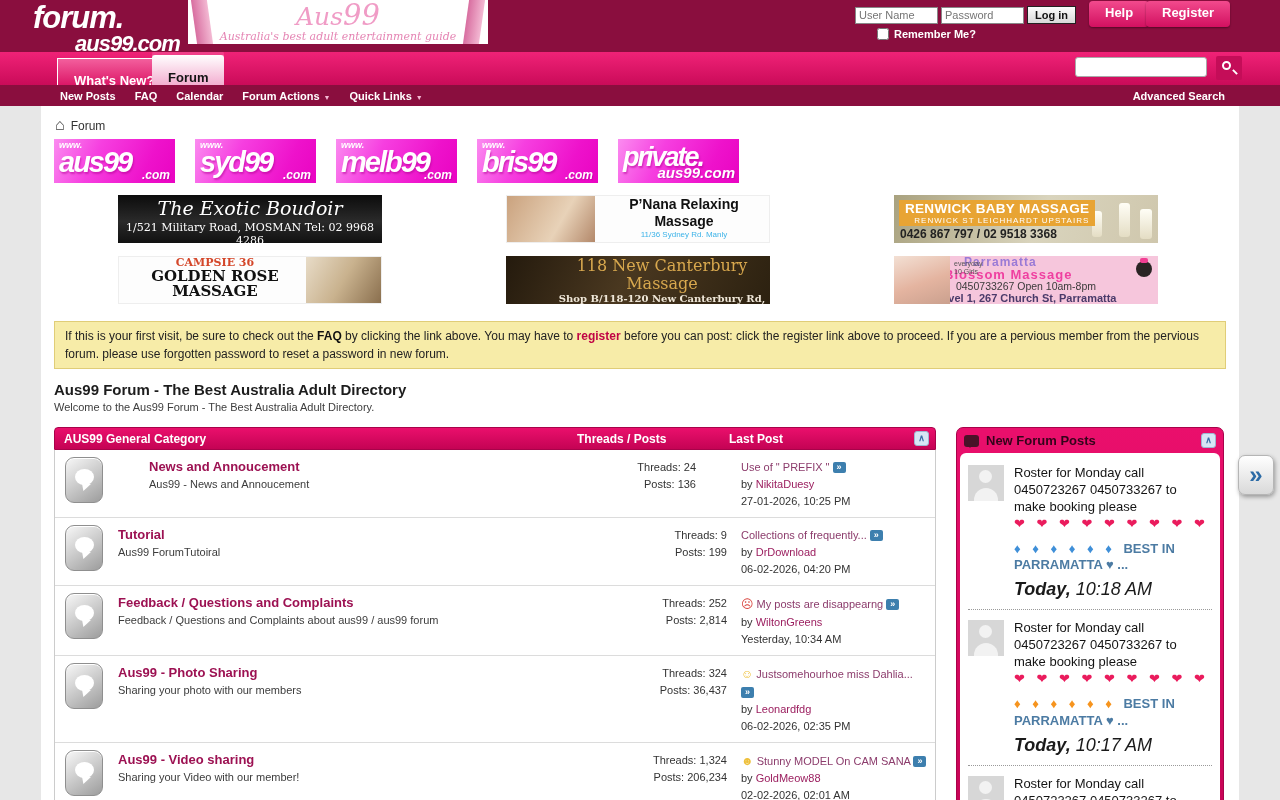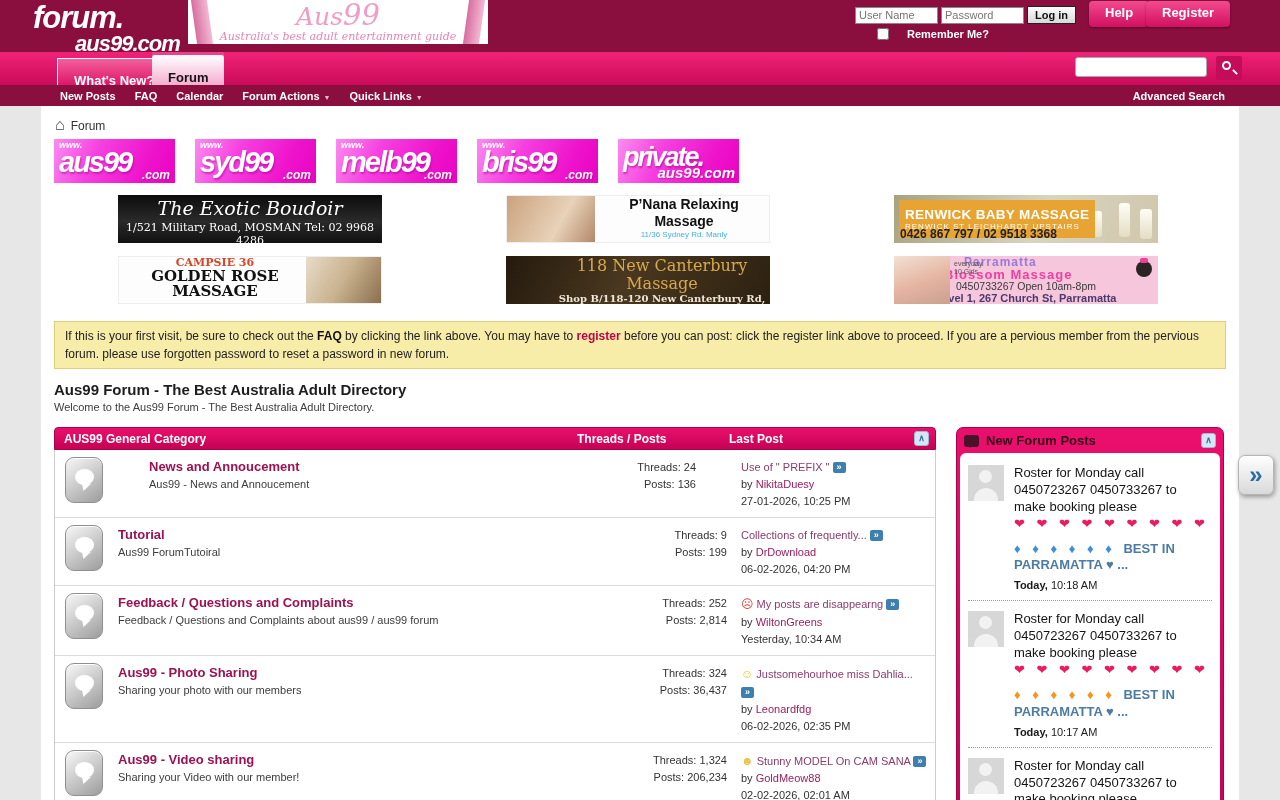--- a/index.html
+++ b/index.html
@@ -20,21 +20,21 @@
   .hbanner { position:absolute; left:188px; top:0; width:300px; height:44px; background:#fff; overflow:hidden; text-align:center; }
   .hbanner .curt { position:absolute; top:0; width:16px; height:44px; background:linear-gradient(90deg,#d86ea0,#f3b9d3); }
   .hbanner .curt.l { left:6px; transform:skewX(8deg); }
   .hbanner .curt.r { right:6px; transform:skewX(-8deg); }
   .hbanner .bt { font-family:"DejaVu Serif", serif; font-style:italic; color:#f09cc6; font-size:25px; line-height:1; margin-top:1px; }
   .hbanner .bt .n99 { font-size:29px; }
   .hbanner .tag { font-family:"DejaVu Serif", serif; font-style:italic; color:#e585b4; font-size:11px; }
   .loginbox { position:absolute; left:855px; top:3px; width:228px; height:24px; display:flex; gap:3px; align-items:center; }
   .loginbox input[type=text] { width:83px; height:17px; font-size:11px; border:1px solid #888; padding:0 3px; color:#555; font-family:"Liberation Sans",sans-serif; }
   .btn-login { height:18px; font-size:11px; font-weight:bold; background:linear-gradient(#fdfdfd,#d8d8d8); border:1px solid #222; color:#111; padding:0 7px; line-height:16px; }
-  .rememberrow { position:absolute; left:877px; top:28px; display:flex; align-items:center; gap:18px; color:#fff; font-size:11px; font-weight:bold; }
+  .rememberrow { position:absolute; left:877px; top:28px; display:flex; align-items:center; gap:5px; color:#fff; font-size:11px; font-weight:bold; }
   .rememberrow input { width:12px; height:12px; margin:0; }
   .btn-hdr { position:absolute; top:1px; height:26px; line-height:24px; padding:0 16px; color:#fff; font-weight:bold; font-size:13px;
     background:linear-gradient(#f24a8d,#d21060); border-radius:4px; box-shadow:0 1px 2px rgba(0,0,0,.4); }
   .btn-help { left:1089px;padding-left:16px; }
   .btn-register { left:1146px; }
 
   
   .tabbar { position:relative; height:33px; background:linear-gradient(#f02277,#ca0b59); z-index:4; }
   .tab { position:absolute; bottom:0; font-size:13px; font-weight:bold; padding:8px 16px; }
   .tab-whatsnew { left:57px; height:27px; line-height:27px; color:#fff; border:1px solid #fff; border-bottom:none;
@@ -78,21 +78,21 @@
   .ad-exotic .t { font-family:"DejaVu Serif",serif; font-style:italic; font-size:19px; line-height:26px; }
   .ad-exotic .a { font-family:"DejaVu Serif",serif; font-size:11px; }
   .ad-pnana { left:465px; top:0; background:#fdfdfd; border:1px solid #eee; }
   .ad-pnana .photo { position:absolute; left:0; top:0; width:88px; height:100%; background:linear-gradient(120deg,#caa27e,#e8d2b8 60%,#b3886a); }
   .ad-pnana .tx { margin-left:92px; text-align:center; }
   .ad-pnana .t { color:#111; font-weight:bold; font-size:14px; line-height:17px; }
   .ad-pnana .a { color:#3db3e8; font-size:8px; line-height:9px; }
   .ad-pnana .p { color:#e42069; font-weight:bold; font-size:13px; line-height:17px; }
   .ad-renwick { left:853px; top:0; background:linear-gradient(110deg,#a9a27f,#d9d4bd 55%,#cfc7ad); }
   .candle { position:absolute; background:linear-gradient(#fffef6,#e4ddc4); border-radius:3px; }
-  .ad-renwick .lab { position:absolute; left:5px; top:5px; background:#e8a433; color:#fff; padding:7px 6px; }
+  .ad-renwick .lab { position:absolute; left:5px; top:5px; background:#e8a433; color:#fff; padding:1px 6px;text-align:right; }
   .ad-renwick .lab .t { font-weight:bold; font-size:13.5px; letter-spacing:.3px; line-height:15px; }
   .ad-renwick .lab .s { font-size:8px; letter-spacing:1px; line-height:9px; }
   .ad-renwick .p { position:absolute; left:6px; bottom:2px; color:#222; font-weight:bold; font-size:12px;text-align:center; }
   .ad-golden { left:77px; top:61px; background:#fdfdfd; border:1px solid #eee; text-align:center; }
   .ad-golden .img { position:absolute; right:0; top:0; width:75px; height:100%; background:linear-gradient(120deg,#e8dcc8,#c9b28e 50%,#8a6f4e); }
   .ad-golden .c { color:#d4472a; font-family:"DejaVu Serif",serif; font-weight:bold; font-size:11px; line-height:12px; margin-right:70px; }
   .ad-golden .t { color:#111; font-family:"DejaVu Serif",serif; font-weight:bold; font-size:15px; line-height:15px; margin-right:70px; }
   .ad-golden .s { color:#555; font-size:7.5px; letter-spacing:1px; line-height:9px; border-bottom:1px solid #999; display:inline-block; margin-right:70px; }
   .ad-canterbury { left:465px; top:61px; background:linear-gradient(115deg,#241a0d,#4a3820 45%,#2c2110); text-align:center;padding-left:48px; }
   .ad-canterbury .t { color:#d8a84e; font-family:"DejaVu Serif",serif; font-size:16px; line-height:18px; margin-top:1px; }
@@ -166,21 +166,21 @@
   .spost:last-child { border-bottom:none; }
   .savatar { width:36px; height:36px; background:#d7d7d7; position:relative; flex:none; overflow:hidden; }
   .savatar::before { content:""; position:absolute; left:11px; top:5px; width:13px; height:13px; border-radius:50%; background:#f2f2f2; }
   .savatar::after { content:""; position:absolute; left:6px; bottom:-2px; width:24px; height:15px; border-radius:12px 12px 0 0; background:#f2f2f2; }
   .sptxt { font-size:13px; color:#141414; line-height:1.3; }
   .hearts { color:#ea1c5d; letter-spacing:4px; font-size:13px; }
   .decorow { margin-top:8px; letter-spacing:4px; font-size:13px; }
   .deco-blue { color:#3f8fd8; }
   .deco-fire { color:#f6941e; }
   .slink { color:#4c7ba3; font-weight:bold; letter-spacing:0; }
-  .stime { margin-top:5px; font-size:11px; color:#1a1a1a; }
+  .stime { margin-top:5px; font-size:18px; color:#1a1a1a;font-style:italic; }
   .stime b { font-weight:bold; }
 
   .slidebtn { position:absolute; right:-50px; top:28px; width:36px; height:40px; background:linear-gradient(#ffffff,#d9d9d9);
     border:1px solid #b5b5b5; border-radius:7px; box-shadow:1px 2px 4px rgba(0,0,0,.35);
     color:#2c6ba6; font-size:24px; font-weight:bold; text-align:center; line-height:38px; }
   .slidebtn::before { content:"»"; }
 </style>
 </head>
 <body>
 

